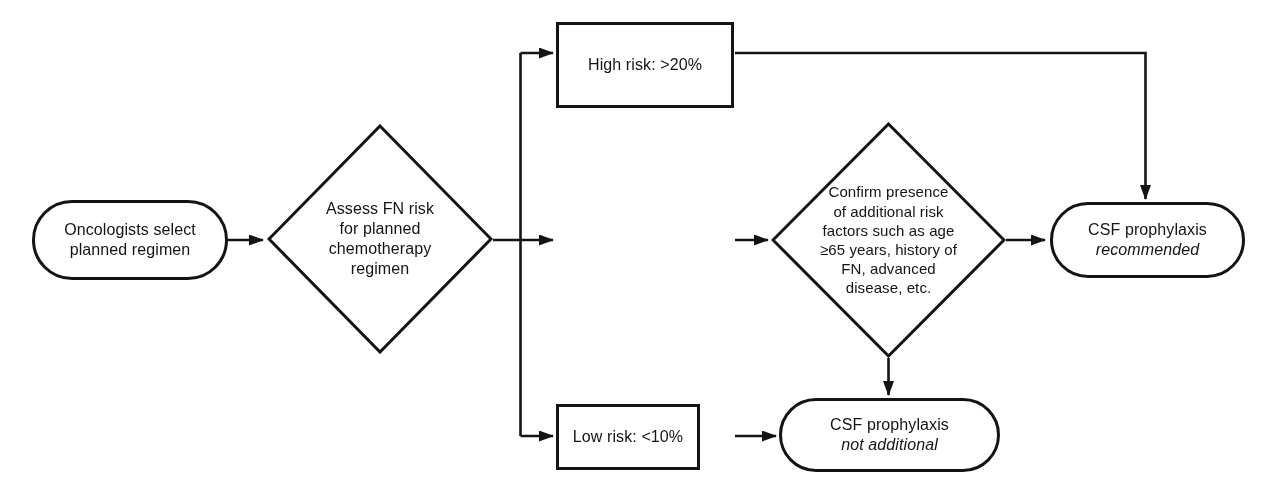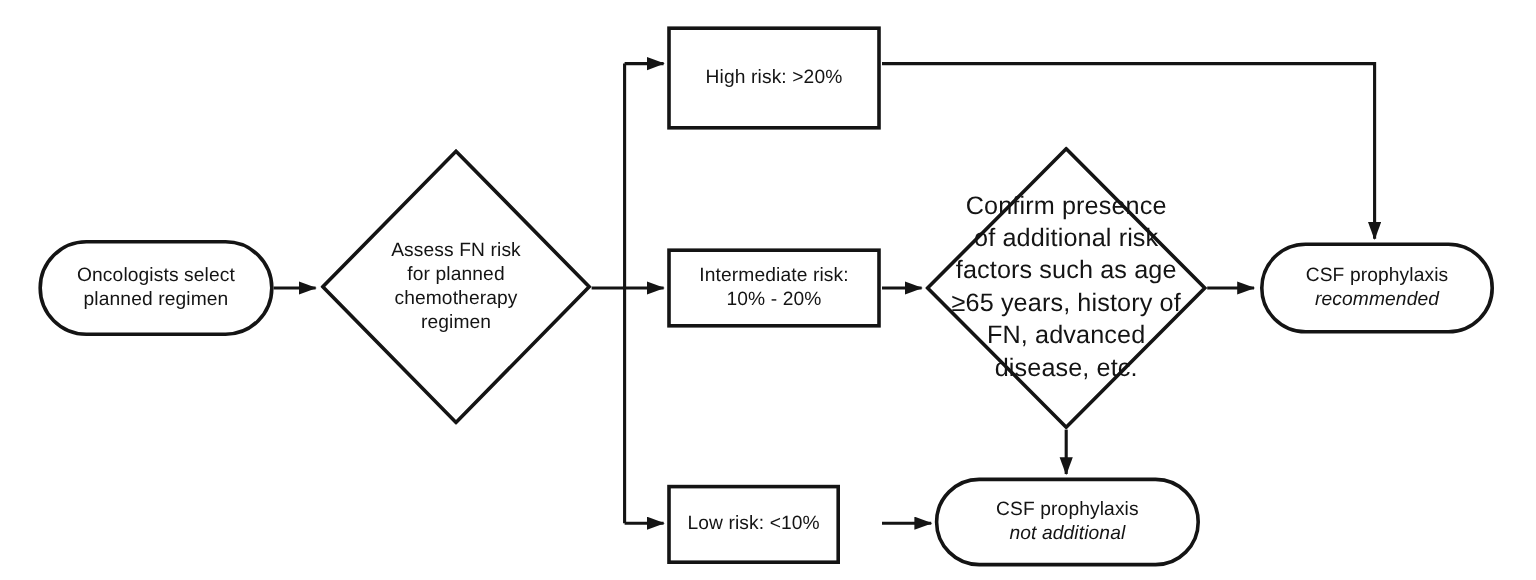--- a/index.html
+++ b/index.html
@@ -68,21 +68,21 @@
     stroke-width: 3;
   }
   .diamond .label {
     position: relative;
     z-index: 1;
   }
   .diamond-small .label {
     font-size: 16px;
   }
   .diamond-large .label {
-    font-size: 21px;
+    font-size: 15px;
     line-height: 1.28;
   }
   .stack {
     display: flex;
     flex-direction: column;
     align-items: center;
   }
   .italic {
     font-style: italic;
   }
@@ -122,24 +122,20 @@
     <div class="label">Assess FN risk
 for planned
 chemotherapy
 regimen</div>
   </div>
 
   <div class="node rect" style="left:556px; top:22px; width:178px; height:86px;">
     <div class="label">High risk: &gt;20%</div>
   </div>
 
-  <div class="node rect" style="left:556px; top:207px; width:178px; height:66px;">
-    <div class="label">Intermediate risk:
-10% - 20%</div>
-  </div>
 
   <div class="node rect" style="left:556px; top:404px; width:144px; height:66px;">
     <div class="label">Low risk: &lt;10%</div>
   </div>
 
   <div class="node diamond diamond-large" style="left:771px; top:122px; width:235px; height:236px;">
     <svg viewBox="0 0 235 236" preserveAspectRatio="none">
       <polygon points="117.5,2 233,118 117.5,234 2,118"></polygon>
     </svg>
     <div class="label">Confirm presence

